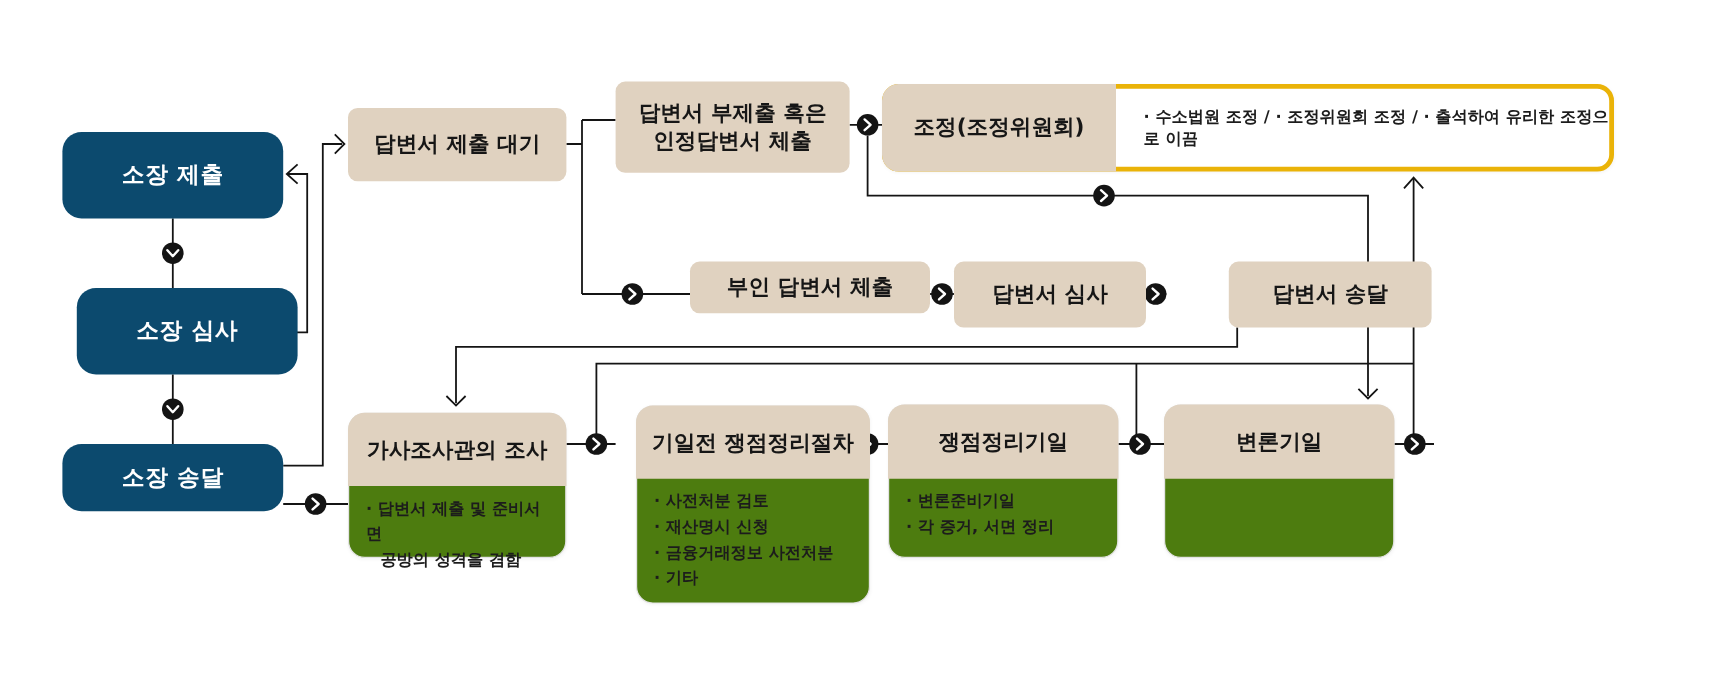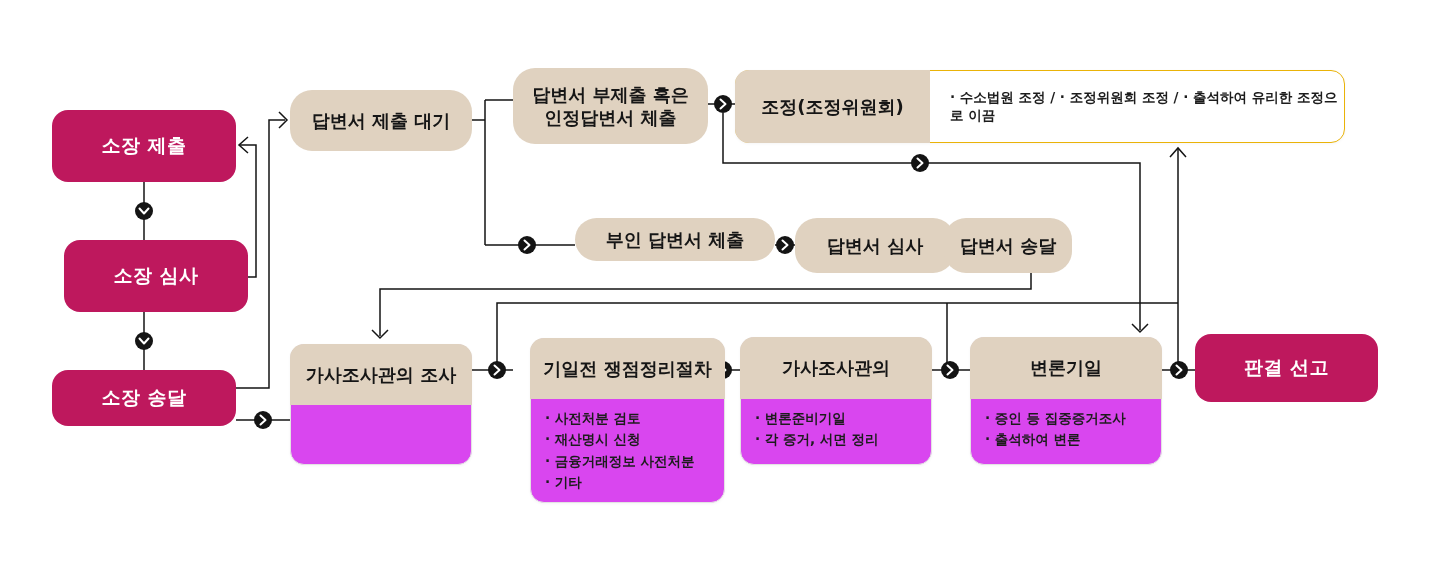--- a/index.html
+++ b/index.html
@@ -3,30 +3,30 @@
 <meta charset="utf-8">
 <style>
   html,body { margin:0; padding:0; background:#ffffff; }
   .canvas {
     position:relative; width:1438px; height:561px; background:#ffffff;
     font-family:"DejaVu Sans","Liberation Sans",sans-serif; overflow:hidden;
   }
   .wires { position:absolute; left:0; top:0; z-index:5; }
   .node { position:absolute; z-index:10; display:flex; align-items:center; justify-content:center; text-align:center; box-sizing:border-box; }
   .node .lbl { display:block; }
-  .black { background:#be185d; color:#ffffff; border-radius:16px; font-weight:bold; font-size:19px; letter-spacing:.5px; }
-  .tan   { background:#e0d2c0; color:#161616; border-radius:22px; font-weight:bold; font-size:18px; line-height:1.3; }
+  .black { background:#0c4a6e; color:#ffffff; border-radius:16px; font-weight:bold; font-size:19px; letter-spacing:.5px; }
+  .tan   { background:#e0d2c0; color:#161616; border-radius:8px; font-weight:bold; font-size:18px; line-height:1.3; }
   .mediation-note {
-    position:absolute; z-index:9; background:#ffffff; border:1px solid #eab308; border-radius:14px;
+    position:absolute; z-index:9; background:#ffffff; border:4px solid #eab308; border-radius:14px;
     box-sizing:border-box; display:flex; align-items:center; box-shadow:0 1px 3px rgba(0,0,0,.04);
   }
   .mediation-note .note-text { padding-left:214px; font-size:13.5px; font-weight:600; color:#1c1c1c; }
   .mediation-label { border-radius:14px 0 0 14px; z-index:11; }
   .card {
-    position:absolute; z-index:10; background:#d946ef; border:1px solid #e3e3e3; border-radius:14px;
+    position:absolute; z-index:10; background:#4d7c0f; border:1px solid #e3e3e3; border-radius:14px;
     box-sizing:border-box; box-shadow:0 1px 3px rgba(0,0,0,.04);
   }
   .card-header {
     background:#e0d2c0; color:#161616; border-radius:14px 14px 0 0; font-weight:bold; font-size:18px;
     display:flex; align-items:center; justify-content:center; text-align:center;
     margin:-1px -1px 0 -1px;
   }
   .card-body { padding:9px 14px; font-size:13.5px; font-weight:600; color:#1c1c1c; line-height:1.58; text-align:left; }
   .card-body .note-line.cont { padding-left:12px; }
   .node .note-line { padding:0; }
@@ -138,59 +138,56 @@
   <div class="node tan mediation-label" style="left:735px;top:70px;width:195px;height:73px">
     <span class="lbl">조정(조정위원회)</span>
   </div>
 
   <div class="node tan" style="left:575px;top:218px;width:200px;height:43px">
     <span class="lbl">부인 답변서 체출</span>
   </div>
   <div class="node tan" style="left:795px;top:218px;width:160px;height:55px">
     <span class="lbl">답변서 심사</span>
   </div>
-  <div class="node tan" style="left:944px;top:218px;width:128px;height:55px">
+  <div class="node tan" style="left:1024px;top:218px;width:169px;height:55px">
     <span class="lbl">답변서 송달</span>
   </div>
 
   <div class="card" style="left:290px;top:344px;width:182px;height:121px">
     <div class="card-header" style="height:61px">
       <span class="lbl">가사조사관의 조사</span>
     </div>
+    <div class="card-body">
+        <div class="note-line bullet">· 답변서 제출 및 준비서면</div>
+        <div class="note-line cont">공방의 성격을 겸함</div>
+      </div>
   </div>
 
   <div class="card" style="left:530px;top:338px;width:195px;height:165px">
     <div class="card-header" style="height:61px">
       <span class="lbl">기일전 쟁점정리절차</span>
     </div>
     <div class="card-body">
         <div class="note-line bullet">· 사전처분 검토</div>
         <div class="note-line bullet">· 재산명시 신청</div>
         <div class="note-line bullet">· 금융거래정보 사전처분</div>
         <div class="note-line bullet">· 기타</div>
       </div>
   </div>
 
   <div class="card" style="left:740px;top:337px;width:192px;height:128px">
     <div class="card-header" style="height:62px">
-      <span class="lbl">가사조사관의</span>
+      <span class="lbl">쟁점정리기일</span>
     </div>
     <div class="card-body">
         <div class="note-line bullet">· 변론준비기일</div>
         <div class="note-line bullet">· 각 증거, 서면 정리</div>
       </div>
   </div>
 
   <div class="card" style="left:970px;top:337px;width:192px;height:128px">
     <div class="card-header" style="height:62px">
       <span class="lbl">변론기일</span>
     </div>
-    <div class="card-body">
-        <div class="note-line bullet">· 증인 등 집중증거조사</div>
-        <div class="note-line bullet">· 출석하여 변론</div>
-      </div>
   </div>
 
-  <div class="node black" style="left:1195px;top:334px;width:183px;height:68px">
-    <span class="lbl">판결 선고</span>
-  </div>
 
 </div>
 
 </body></html>

